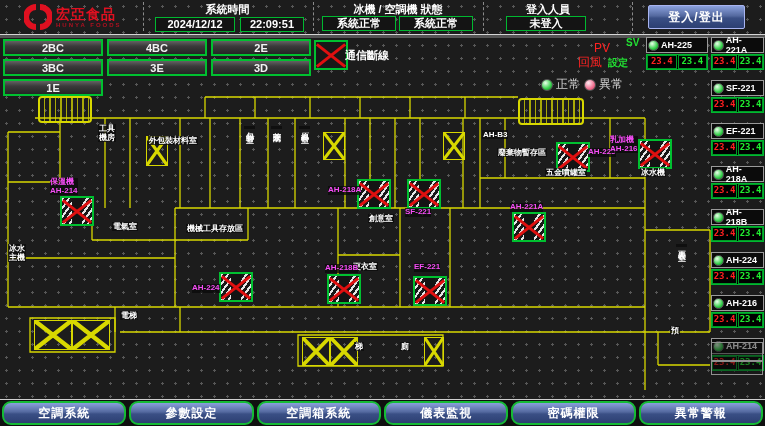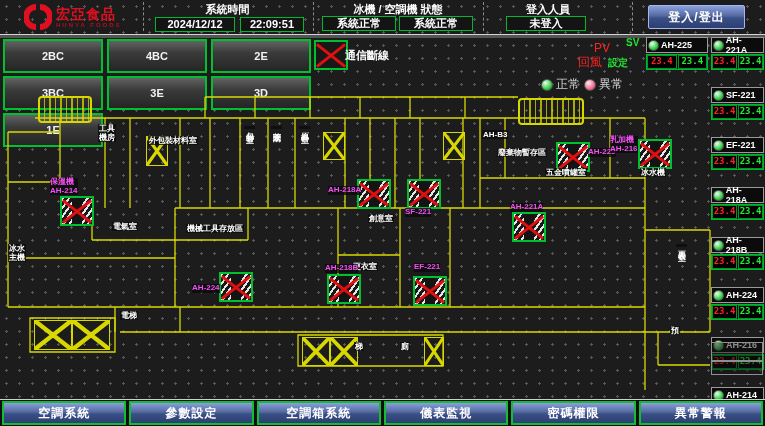--- a/index.html
+++ b/index.html
@@ -12,27 +12,27 @@
   header{position:absolute;left:0;top:0;width:765px;height:34px;
     border-bottom:1px solid #d5d5d5;box-shadow:0 3px 0 #555;}
   .logo{position:absolute;left:24px;top:3px;display:flex;gap:4px;align-items:center;}
   .logo-txt .cn{color:#e01020;font-size:14px;font-weight:bold;letter-spacing:1px;line-height:15px;}
   .logo-txt .en{color:#b01020;font-size:6px;font-weight:bold;letter-spacing:2px;}
   .vsep{position:absolute;top:2px;height:29px;border-left:1px dashed #8a8a8a;}
   .hlabel{position:absolute;top:2px;font-size:11px;font-weight:bold;color:#fff;text-align:center;}
   .vbox{position:absolute;border:1px solid #00b830;background:#141414;color:#fff;
     font-weight:bold;font-size:11px;text-align:center;line-height:13px;height:13px;}
   .blue-btn{background:linear-gradient(180deg,#8aa0dc 0%,#54699f 45%,#3a4f85 55%,#2c3f72 100%);
-    color:#fff;font-weight:bold;font-family:"Liberation Sans",sans-serif;cursor:pointer;}
+    color:#fff;font-weight:bold;font-family:"Liberation Sans",sans-serif;cursor:pointer;border-radius:9px;}
   #loginBtn{position:absolute;left:648px;top:5px;width:97px;height:24px;font-size:12px;
     border:1px solid #a8b4f0;border-radius:2px;letter-spacing:1px;}
   
   .floor-grid{position:absolute;left:3px;top:39px;width:312px;display:grid;
     grid-template-columns:repeat(3,100px);gap:3px 4px;}
-  .floor-btn{height:34px;border:2px solid #00c030;color:#f2f2f2;font-size:11px;font-weight:bold;
+  .floor-btn{height:17px;border:2px solid #00c030;color:#f2f2f2;font-size:11px;font-weight:bold;
     background:linear-gradient(#636363,#3a3a3a 40%,#252525);line-height:12px;padding:0;cursor:pointer;
     font-family:"Liberation Sans",sans-serif;}
   
   .comm-icon{position:absolute;left:314px;top:40px;width:24px;height:24px;}
   .comm-text{position:absolute;left:345px;top:48px;font-size:11px;font-weight:bold;color:#fff;}
   .pv{color:#ff2222;font-weight:normal;font-size:12px;}
   .sv{color:#22e033;font-weight:bold;font-size:10px;}
   .lgd{position:absolute;}
   .led{display:inline-block;width:10px;height:10px;border-radius:50%;border:1px solid #555;
     background:radial-gradient(circle at 35% 30%,#eaffea,#35d04a 60%,#0a7a20);vertical-align:middle;}
@@ -58,21 +58,21 @@
     background:rgba(12,12,12,.82);white-space:nowrap;padding:0 1px;z-index:4;}
   .rlabel.v{writing-mode:vertical-rl;letter-spacing:1px;}
   
   .unit-col{position:absolute;}
   #colL{left:646px;top:37px;width:62px;}
   #colR{left:711px;top:37px;width:53px;}
   .u-name{display:flex;align-items:center;gap:2px;border:1px solid #9a9a9a;background:#0b0b0b;
     height:14px;padding:0 1px;color:#fff;font-size:9px;font-weight:bold;margin-bottom:1px;cursor:pointer;}
   .u-name .led{width:9px;height:9px;}
   .u-vals{display:flex;gap:1px;border:1px solid #00b830;background:#000;height:14px;
-    padding:0;margin-bottom:17px;}
+    padding:0;margin-bottom:10px;}
   .u-vals span{flex:1;border:1px solid #009926;font-family:"DejaVu Sans Mono",monospace;
     font-size:9px;font-weight:bold;text-align:center;line-height:11px;}
   .u-vals .pvv{color:#ff2020;} .u-vals .svv{color:#20ee30;}
   .empty-box{position:absolute;border:1px solid #909090;background:rgba(20,20,20,.5);}
   #eb1{left:711px;top:342px;width:50px;height:17px;}
   #eb2{left:711px;top:361px;width:50px;height:12px;}
   
   nav{position:absolute;left:0;top:399px;width:765px;height:27px;display:flex;gap:3px;
     padding:1px 2px;box-sizing:border-box;border-top:1px solid #cfcfcf;background:#101010;}
   .nav-btn{flex:1;border:2px solid #15bb35;font-size:12px;letter-spacing:1px;}

